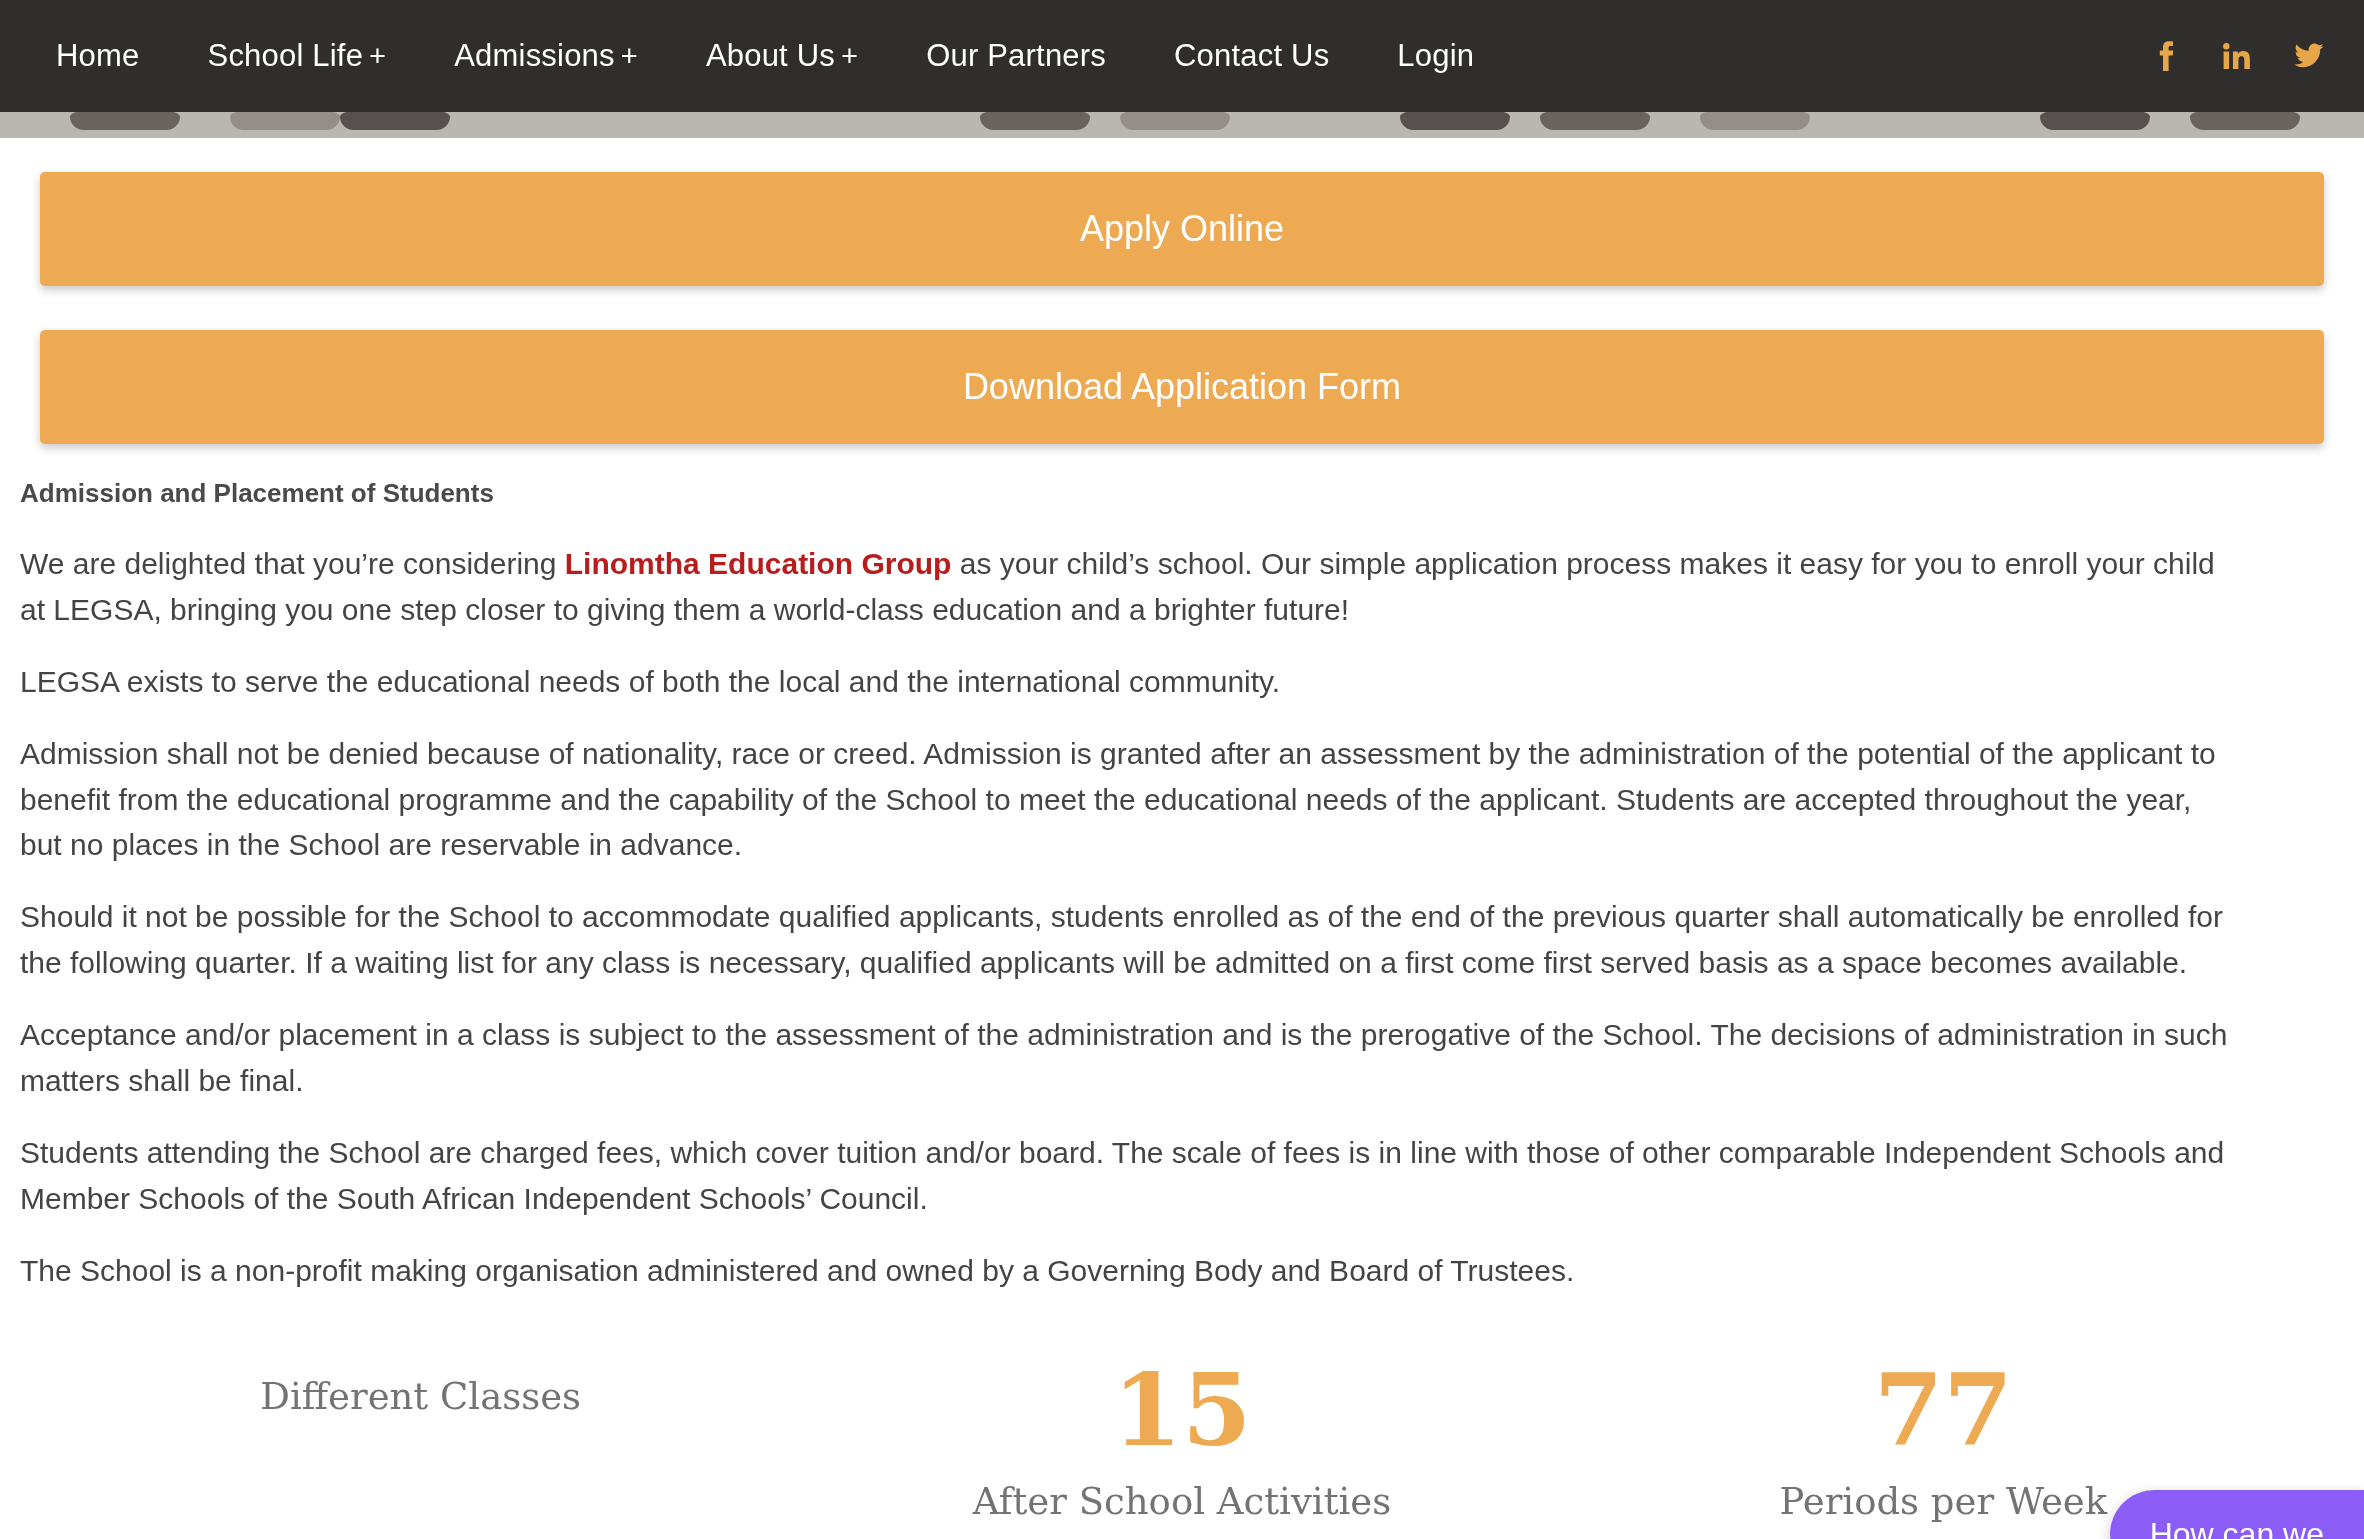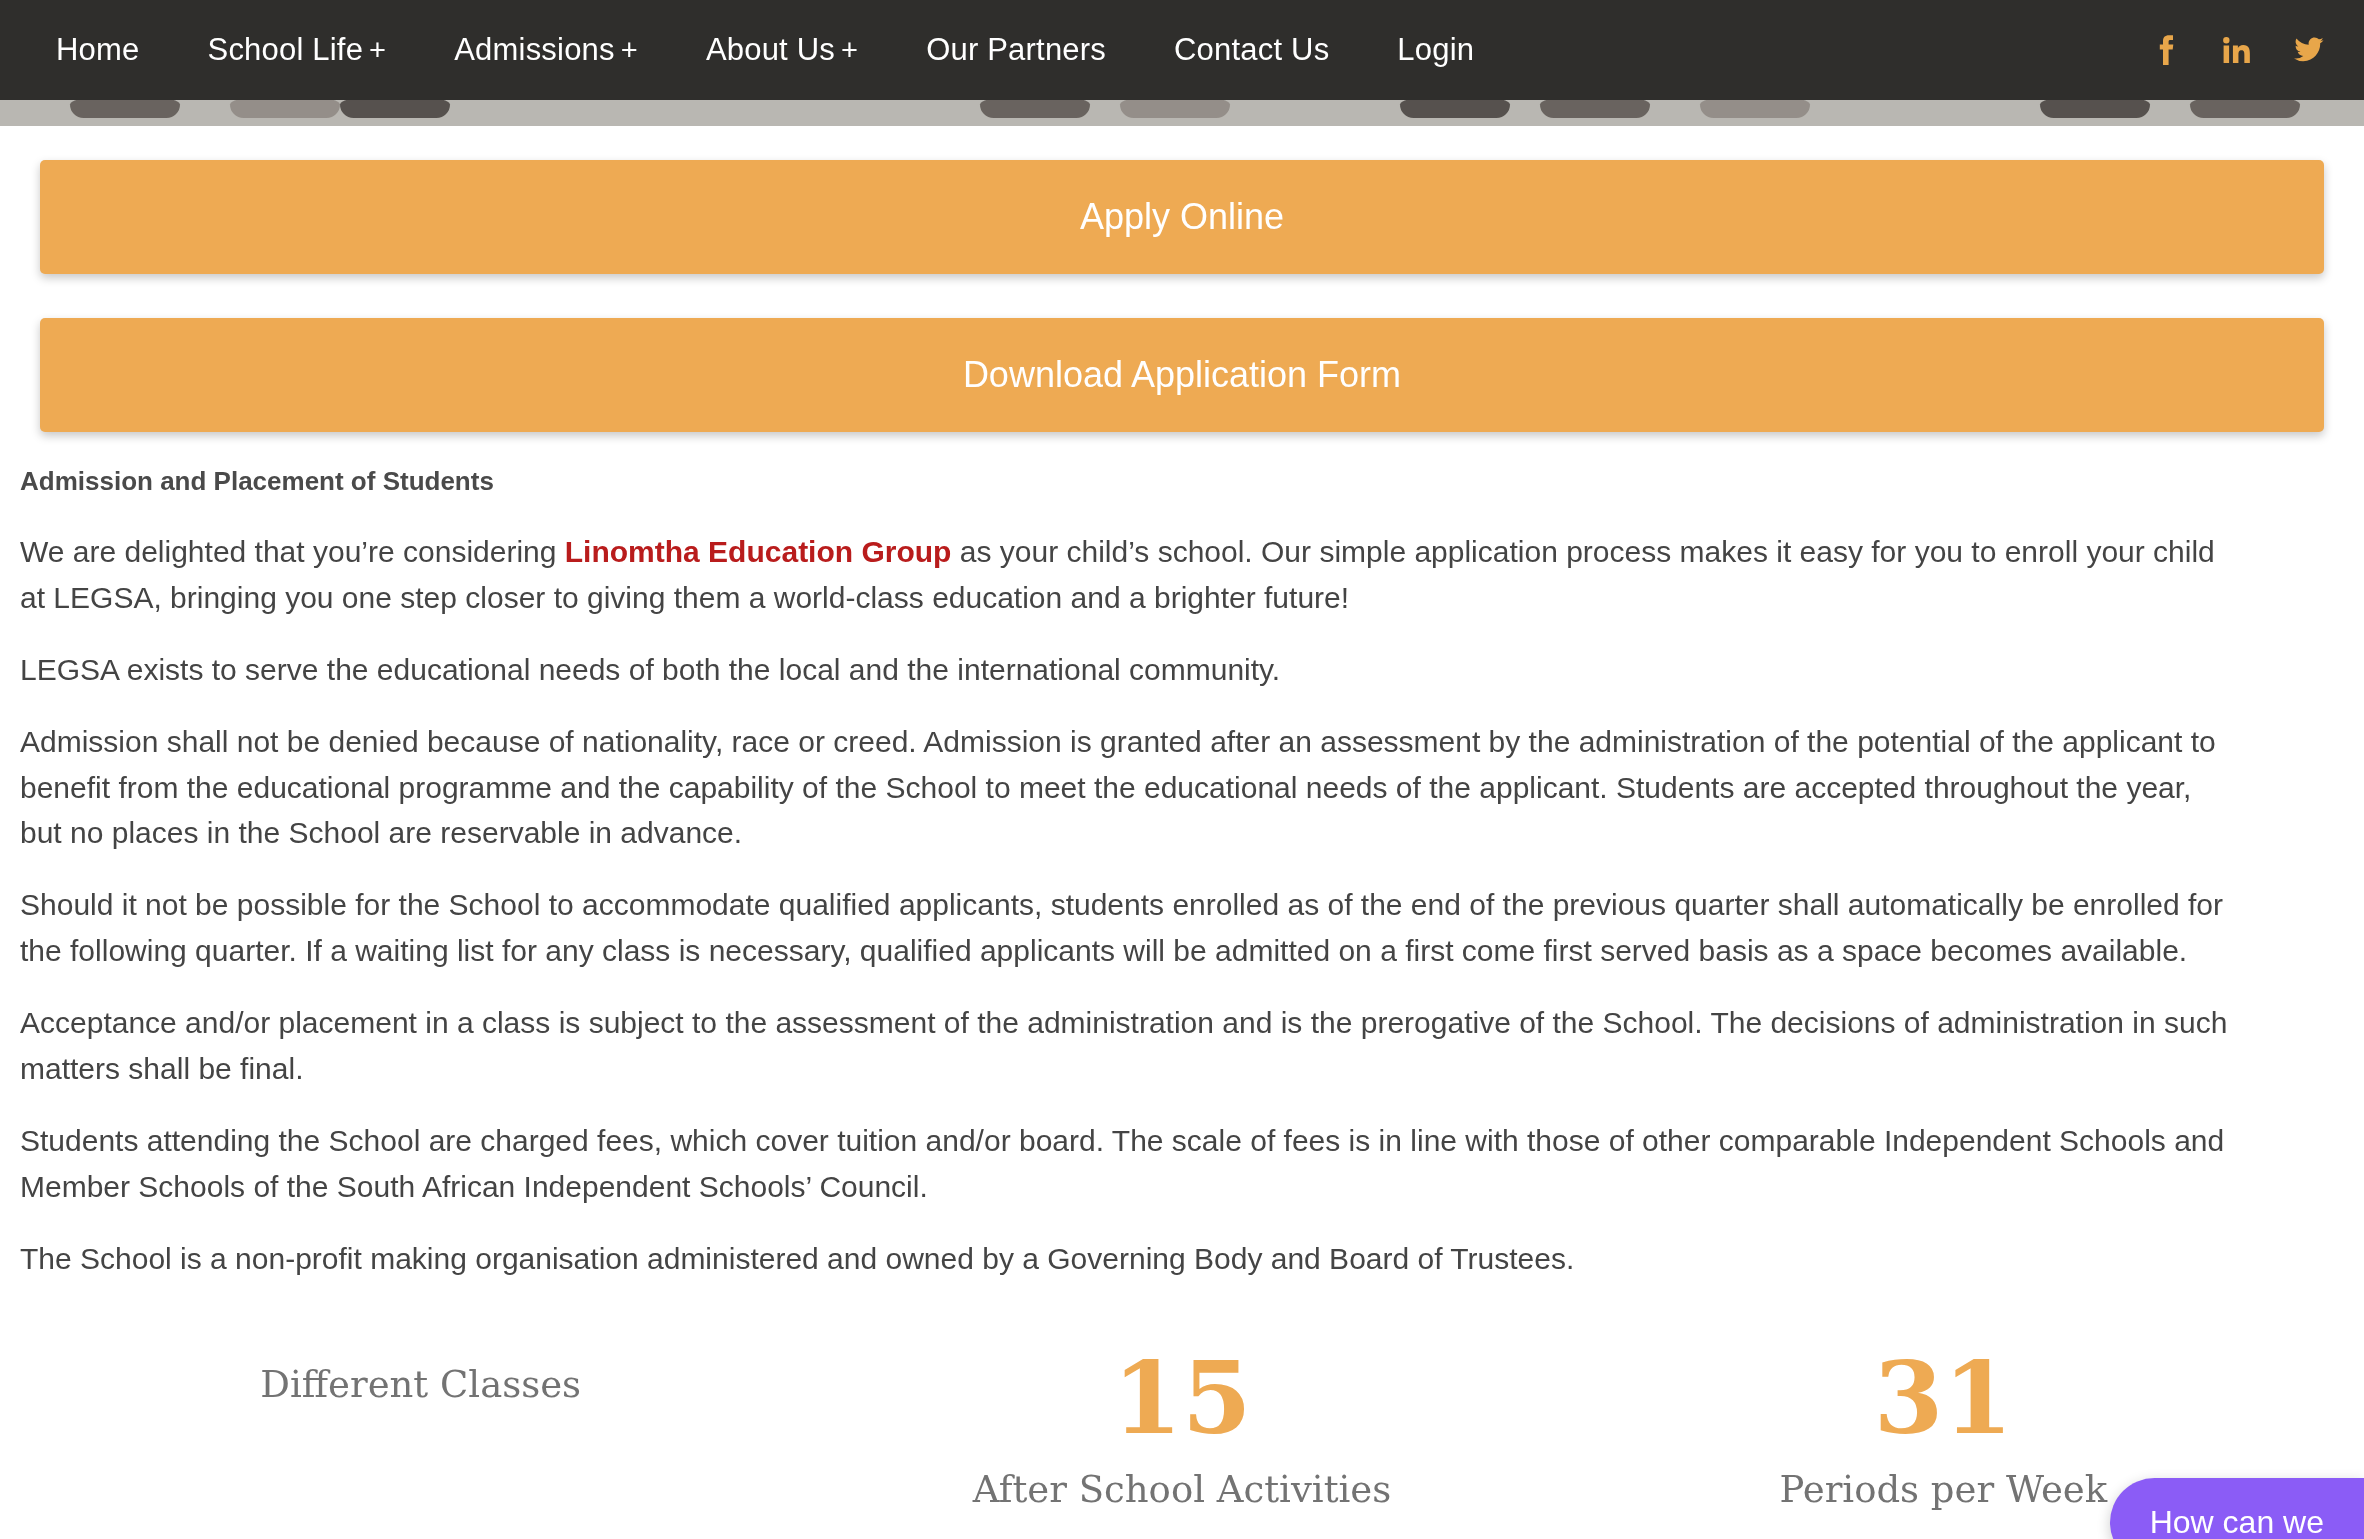--- a/index.html
+++ b/index.html
@@ -12,21 +12,21 @@
     min-height: 1539px;
     font-family: "Liberation Sans", sans-serif;
     color: #3d3d3d;
     position: relative;
     overflow: hidden;
   }
 
   
   .navbar {
     background: #2f2e2c;
-    height: 100px;
+    height: 112px;
     display: flex;
     align-items: center;
     padding: 0 0 0 22px;
     box-sizing: border-box;
     position: relative;
     z-index: 30;
   }
   .nav-items {
     display: flex;
     align-items: center;
@@ -255,20 +255,20 @@
 
 <div class="stats">
   <div class="stat">
     <div class="stat-label">Different Classes</div>
   </div>
   <div class="stat">
     <div class="stat-number">15</div>
     <div class="stat-label">After School Activities</div>
   </div>
   <div class="stat">
-    <div class="stat-number">31</div>
+    <div class="stat-number">77</div>
     <div class="stat-label">Periods per Week</div>
   </div>
 </div>
 
 <div class="bottom-box"></div>
 
 <div class="chat-widget">How can we</div>
 
 </body></html>

